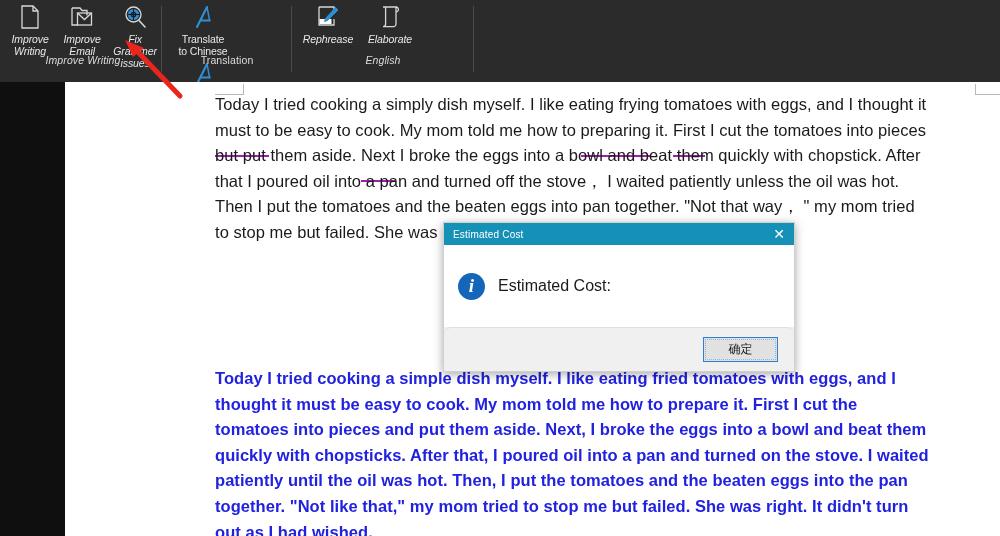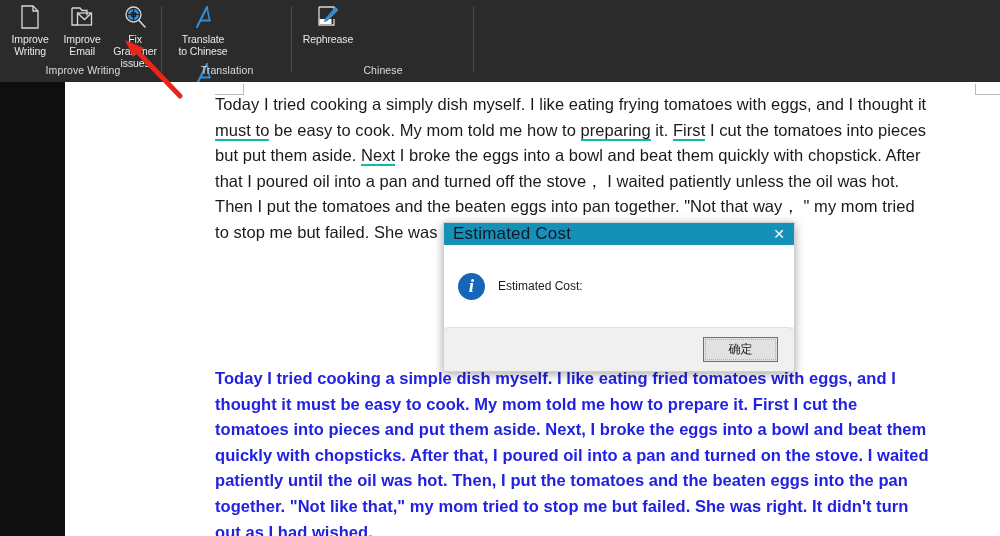--- a/index.html
+++ b/index.html
@@ -67,21 +67,21 @@
   .rib-btn .lbl {
     color: #e8e8e8;
     font-size: 10.5px;
     line-height: 12px;
     text-align: center;
     white-space: pre-line;
     letter-spacing: -0.1px;
   }
   .group-title {
     position: absolute;
-    bottom: 6px;
+    bottom: 16px;
     left: 0;
     width: 100%;
     text-align: center;
     color: #dcdcdc;
     font-size: 10.5px;
     letter-spacing: .1px;
   }
 
   
   #workspace {
@@ -122,22 +122,22 @@
   #para-original {
     top: 10px;
     color: #1a1a1a;
   }
   #para-revised {
     top: 284px;
     color: #2121e0;
     font-weight: 600;
   }
   .gram {
-    border-bottom: 2px solid #14b8a6;
-    padding-bottom: 0px;
+    border-bottom: 2px solid #a21caf;
+    padding-bottom: 16px;
   }
 
   
   #red-arrow {
     position: absolute;
     left: 108px; top: 38px;
     width: 80px; height: 62px;
     pointer-events: none;
   }
 
@@ -154,22 +154,22 @@
   }
   #dialog-titlebar {
     height: 22px;
     background: #1591b8;
     display: flex;
     align-items: center;
     justify-content: space-between;
     padding: 0 6px 0 9px;
   }
   #dialog-title {
-    color: #0f172a;
-    font-size: 17px;
+    color: #ffffff;
+    font-size: 10px;
     letter-spacing: .2px;
   }
   #dialog-close {
     color: #ffffff;
     font-size: 14px;
     line-height: 14px;
     padding: 0 3px;
     cursor: default;
   }
   #dialog-body {
@@ -188,21 +188,21 @@
     font-family: "Liberation Serif", serif;
     font-style: italic;
     font-weight: bold;
     font-size: 19px;
     display: flex;
     align-items: center;
     justify-content: center;
     flex: 0 0 auto;
     margin-right: 13px;
   }
-  #dialog-text { color: #1a1a1a; font-size: 12px; line-height: 16px; }
+  #dialog-text { color: #1a1a1a; font-size: 16px; line-height: 16px; }
   #dialog-footer {
     height: 44px;
     background: #f0f0f0;
     border-top: 1px solid #dfdfdf;
     display: flex;
     align-items: center;
     justify-content: flex-end;
     padding-right: 16px;
     box-sizing: border-box;
     border-radius: 7px;
@@ -221,21 +221,21 @@
     justify-content: center;
     cursor: default;
   }
 </style>
 </head>
 <body>
 
 <div id="ribbon">
   <div class="ribbon-groups">
 
-    <div class="ribbon-group" style="width:158px;">
+    <div class="ribbon-group" style="width:158px;font-style:italic;">
       <div class="group-items">
         <div class="rib-btn wide">
           <span class="ico">
             <svg width="24" height="26" viewBox="0 0 24 26">
                 <path d="M4 2 h11 l5 5 v17 h-16 z" fill="none" stroke="#d8d8d8" stroke-width="1.3"></path>
                 <path d="M15 2 v5 h5" fill="none" stroke="#d8d8d8" stroke-width="1.3"></path>
               </svg>
           </span>
           <span class="lbl">Improve<br>Writing</span>
         </div>
@@ -285,35 +285,44 @@
                 <path d="M16 3 L18.6 16.5" fill="none" stroke="#2f8ed6" stroke-width="1.5" stroke-linecap="round"></path>
               </svg>
           </span>
           <span class="lbl">Translate<br>to English</span>
         </div>
       </div>
       <div class="group-title">Translation</div>
       <div class="group-sep" style="right:0;"></div>
     </div>
 
-    <div class="ribbon-group" style="width:182px;">
+    <div class="ribbon-group" style="width:182px;font-style:italic;">
       <div class="group-items" style="padding-left:4px;">
         <div class="rib-btn" style="width:60px">
           <span class="ico">
             <svg width="26" height="26" viewBox="0 0 26 26">
                 <path d="M4 3 h15 v6" fill="none" stroke="#d8d8d8" stroke-width="1.3"></path>
                 <path d="M4 3 v18 h15 v-6" fill="none" stroke="#d8d8d8" stroke-width="1.3"></path>
                 <rect x="4.5" y="15" width="12" height="5" fill="#ffffff"></rect>
                 <path d="M20.5 3.5 L23 6 L12.5 16.5 L9.5 17.5 L10.5 14.5 Z" fill="#2f8ed6" stroke="#2f8ed6" stroke-width="1"></path>
               </svg>
           </span>
           <span class="lbl">Rephrease</span>
         </div>
+        <div class="rib-btn" style="width:56px">
+          <span class="ico">
+            <svg width="24" height="26" viewBox="0 0 24 26">
+                <path d="M5 3 h13 v17 a2.6 2.6 0 0 1 -2.6 2.6 h-10.4 a2.6 2.6 0 0 0 2.6 -2.6 v-17 z" fill="none" stroke="#d8d8d8" stroke-width="1.3"></path>
+                <path d="M18 3 a2.4 2.4 0 0 1 2.4 2.4 a2.4 2.4 0 0 1 -2.4 2.4" fill="none" stroke="#d8d8d8" stroke-width="1.3"></path>
+              </svg>
+          </span>
+          <span class="lbl">Elaborate</span>
+        </div>
       </div>
-      <div class="group-title">Chinese</div>
+      <div class="group-title">English</div>
       <div class="group-sep" style="right:0;"></div>
     </div>
 
   </div>
 </div>
 
 <div id="workspace">
   <div id="left-rail"></div>
 
   <div id="page">

